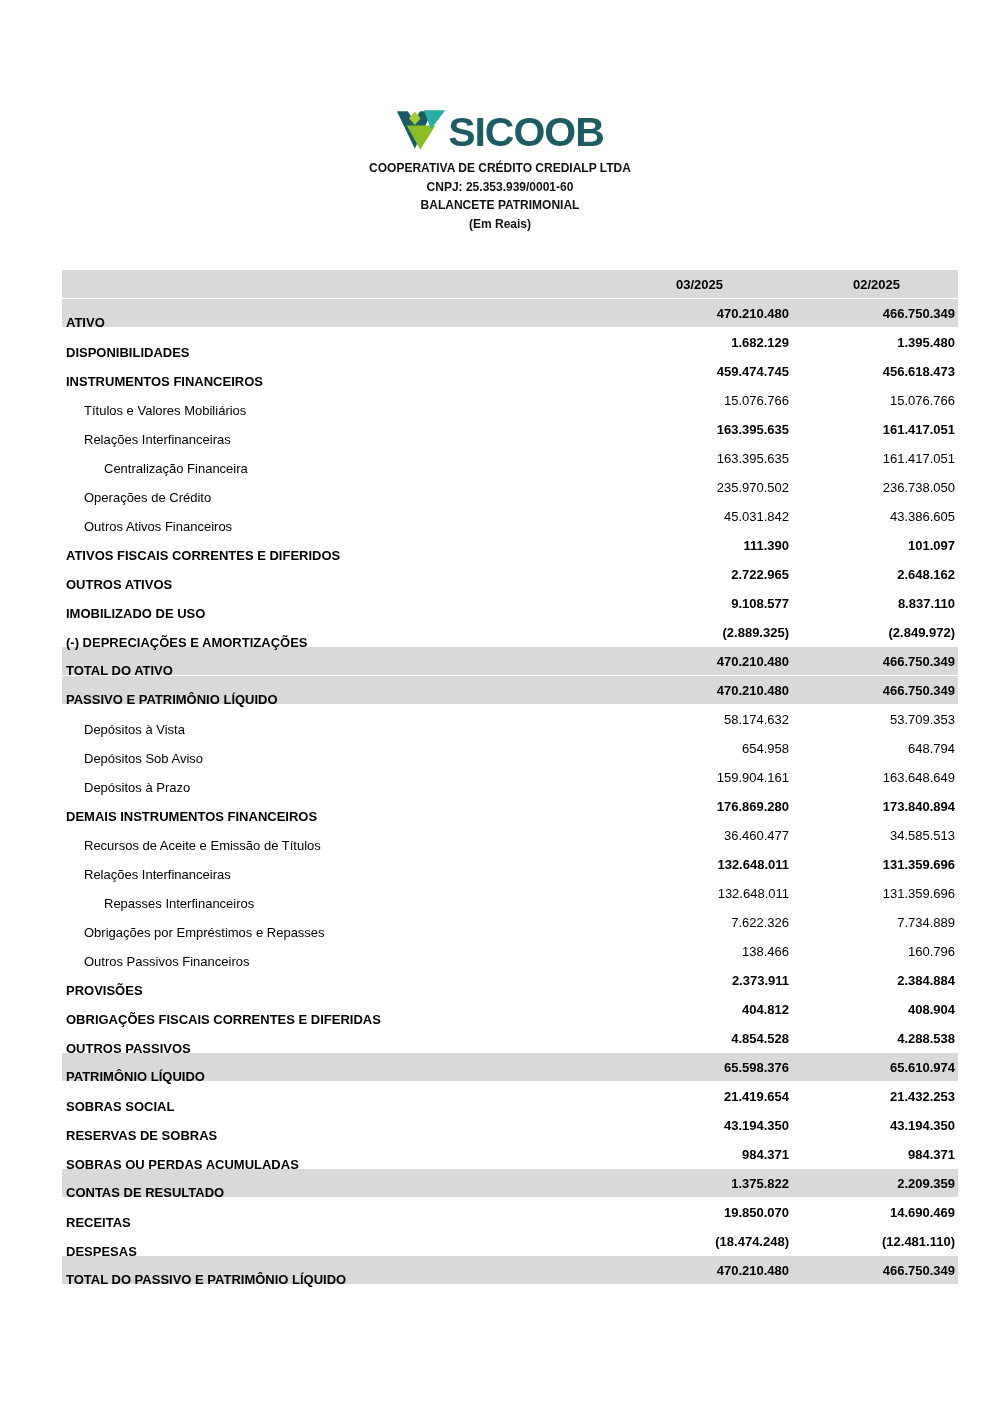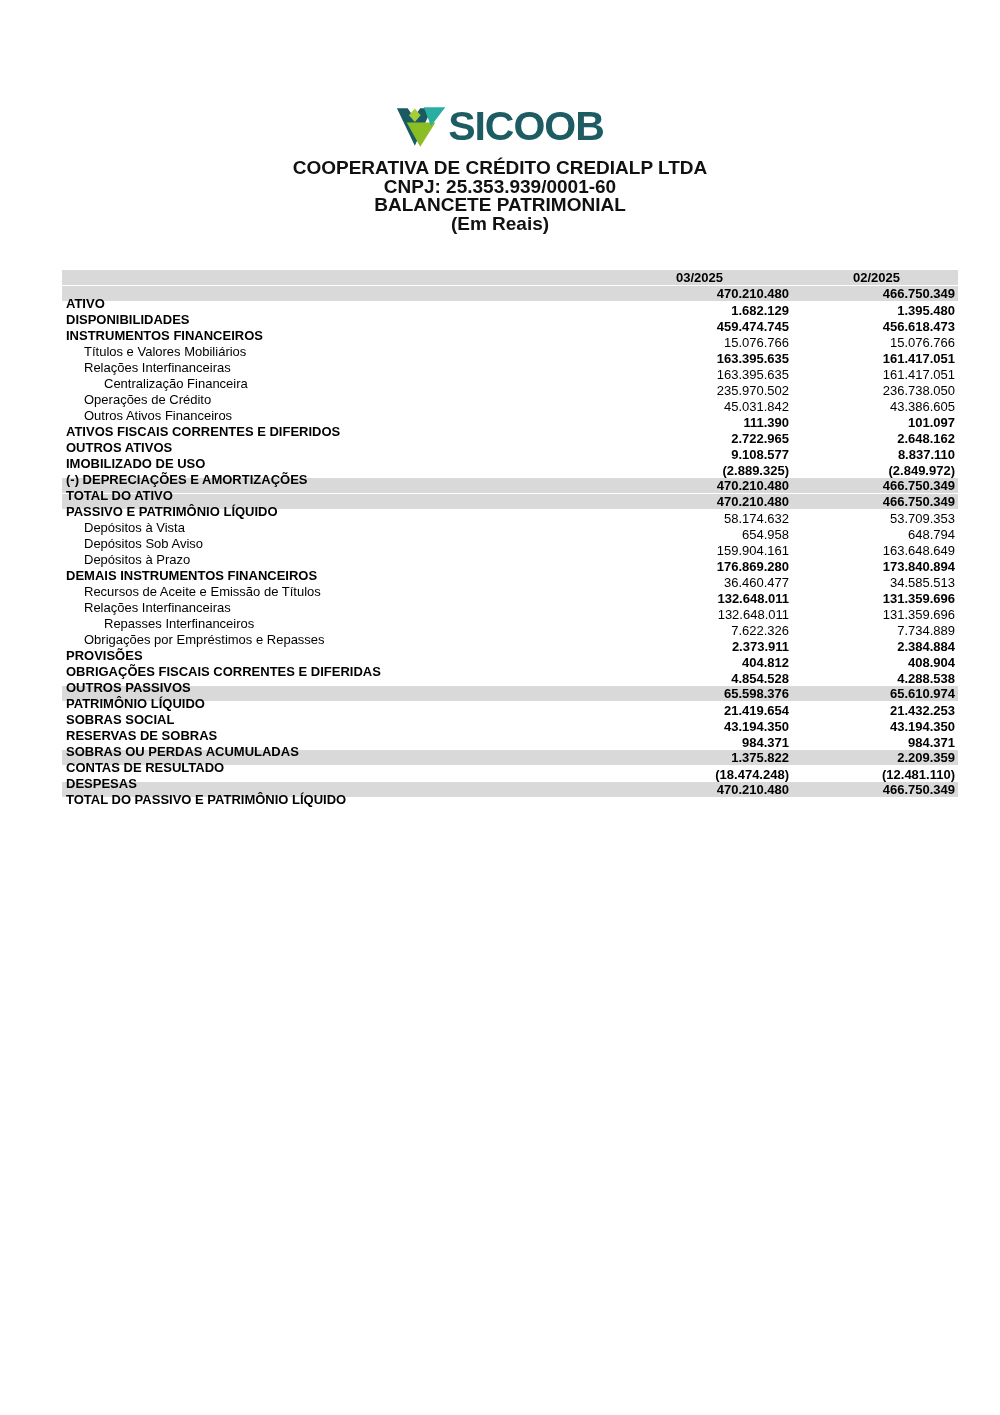--- a/index.html
+++ b/index.html
@@ -7,42 +7,42 @@
     position:relative;
     width:1000px;height:1415px;
     background:#ffffff;
     font-family:"Liberation Sans",sans-serif;
     color:#000;
     overflow:hidden;
   }
   
   .logo-wrap{
     position:absolute;top:100px;left:0;right:0;
-    display:flex;justify-content:center;align-items:center;
+    display:flex;justify-content:center;align-items:flex-end;
     height:54px;
   }
   .logo-mark{width:52px;height:48px;display:block;}
   .logo-word{
     font-size:41px;font-weight:bold;letter-spacing:-1px;
     line-height:1;transform:translateY(-1px);
   }
   
   .doc-header{
     position:absolute;top:159px;left:0;right:0;
     text-align:center;font-weight:bold;
-    font-size:19px;line-height:18.7px;color:#111;
+    font-size:12px;line-height:18.7px;color:#111;
   }
   
   .fin-table{
     position:absolute;left:62px;top:270px;width:896px;
     font-size:13px;
   }
   .row{
     display:flex;align-items:center;
-    height:16px;box-sizing:border-box;
+    height:29px;box-sizing:border-box;
   }
   .row.gray{background:#D9D9D9;border-bottom:1px solid #ffffff;}
   .row.bold{font-weight:bold;}
   .cell-label{
     flex:1;padding-left:4px;white-space:nowrap;overflow:hidden;margin-top:19px;
   }
   .indent-1 .cell-label{padding-left:22px;}
   .indent-2 .cell-label{padding-left:42px;}
   .cell-val{
     width:163px;flex:none;text-align:right;padding-right:3px;
@@ -184,20 +184,25 @@
         <div class="row indent-2">
           <div class="cell-label">Repasses Interfinanceiros</div>
           <div class="cell-val">132.648.011</div>
           <div class="cell-val">131.359.696</div>
         </div>
         <div class="row indent-1">
           <div class="cell-label">Obrigações por Empréstimos e Repasses</div>
           <div class="cell-val">7.622.326</div>
           <div class="cell-val">7.734.889</div>
         </div>
+        <div class="row indent-1">
+          <div class="cell-label">Outros Passivos Financeiros</div>
+          <div class="cell-val">138.466</div>
+          <div class="cell-val">160.796</div>
+        </div>
         <div class="row bold">
           <div class="cell-label">PROVISÕES</div>
           <div class="cell-val">2.373.911</div>
           <div class="cell-val">2.384.884</div>
         </div>
         <div class="row bold">
           <div class="cell-label">OBRIGAÇÕES FISCAIS CORRENTES E DIFERIDAS</div>
           <div class="cell-val">404.812</div>
           <div class="cell-val">408.904</div>
         </div>
@@ -225,20 +230,25 @@
           <div class="cell-label">SOBRAS OU PERDAS ACUMULADAS</div>
           <div class="cell-val">984.371</div>
           <div class="cell-val">984.371</div>
         </div>
         <div class="row bold gray">
           <div class="cell-label">CONTAS DE RESULTADO</div>
           <div class="cell-val">1.375.822</div>
           <div class="cell-val">2.209.359</div>
         </div>
         <div class="row bold">
+          <div class="cell-label">RECEITAS</div>
+          <div class="cell-val">19.850.070</div>
+          <div class="cell-val">14.690.469</div>
+        </div>
+        <div class="row bold">
           <div class="cell-label">DESPESAS</div>
           <div class="cell-val">(18.474.248)</div>
           <div class="cell-val">(12.481.110)</div>
         </div>
         <div class="row bold gray">
           <div class="cell-label">TOTAL DO PASSIVO E PATRIMÔNIO LÍQUIDO</div>
           <div class="cell-val">470.210.480</div>
           <div class="cell-val">466.750.349</div>
         </div>
       </div>

